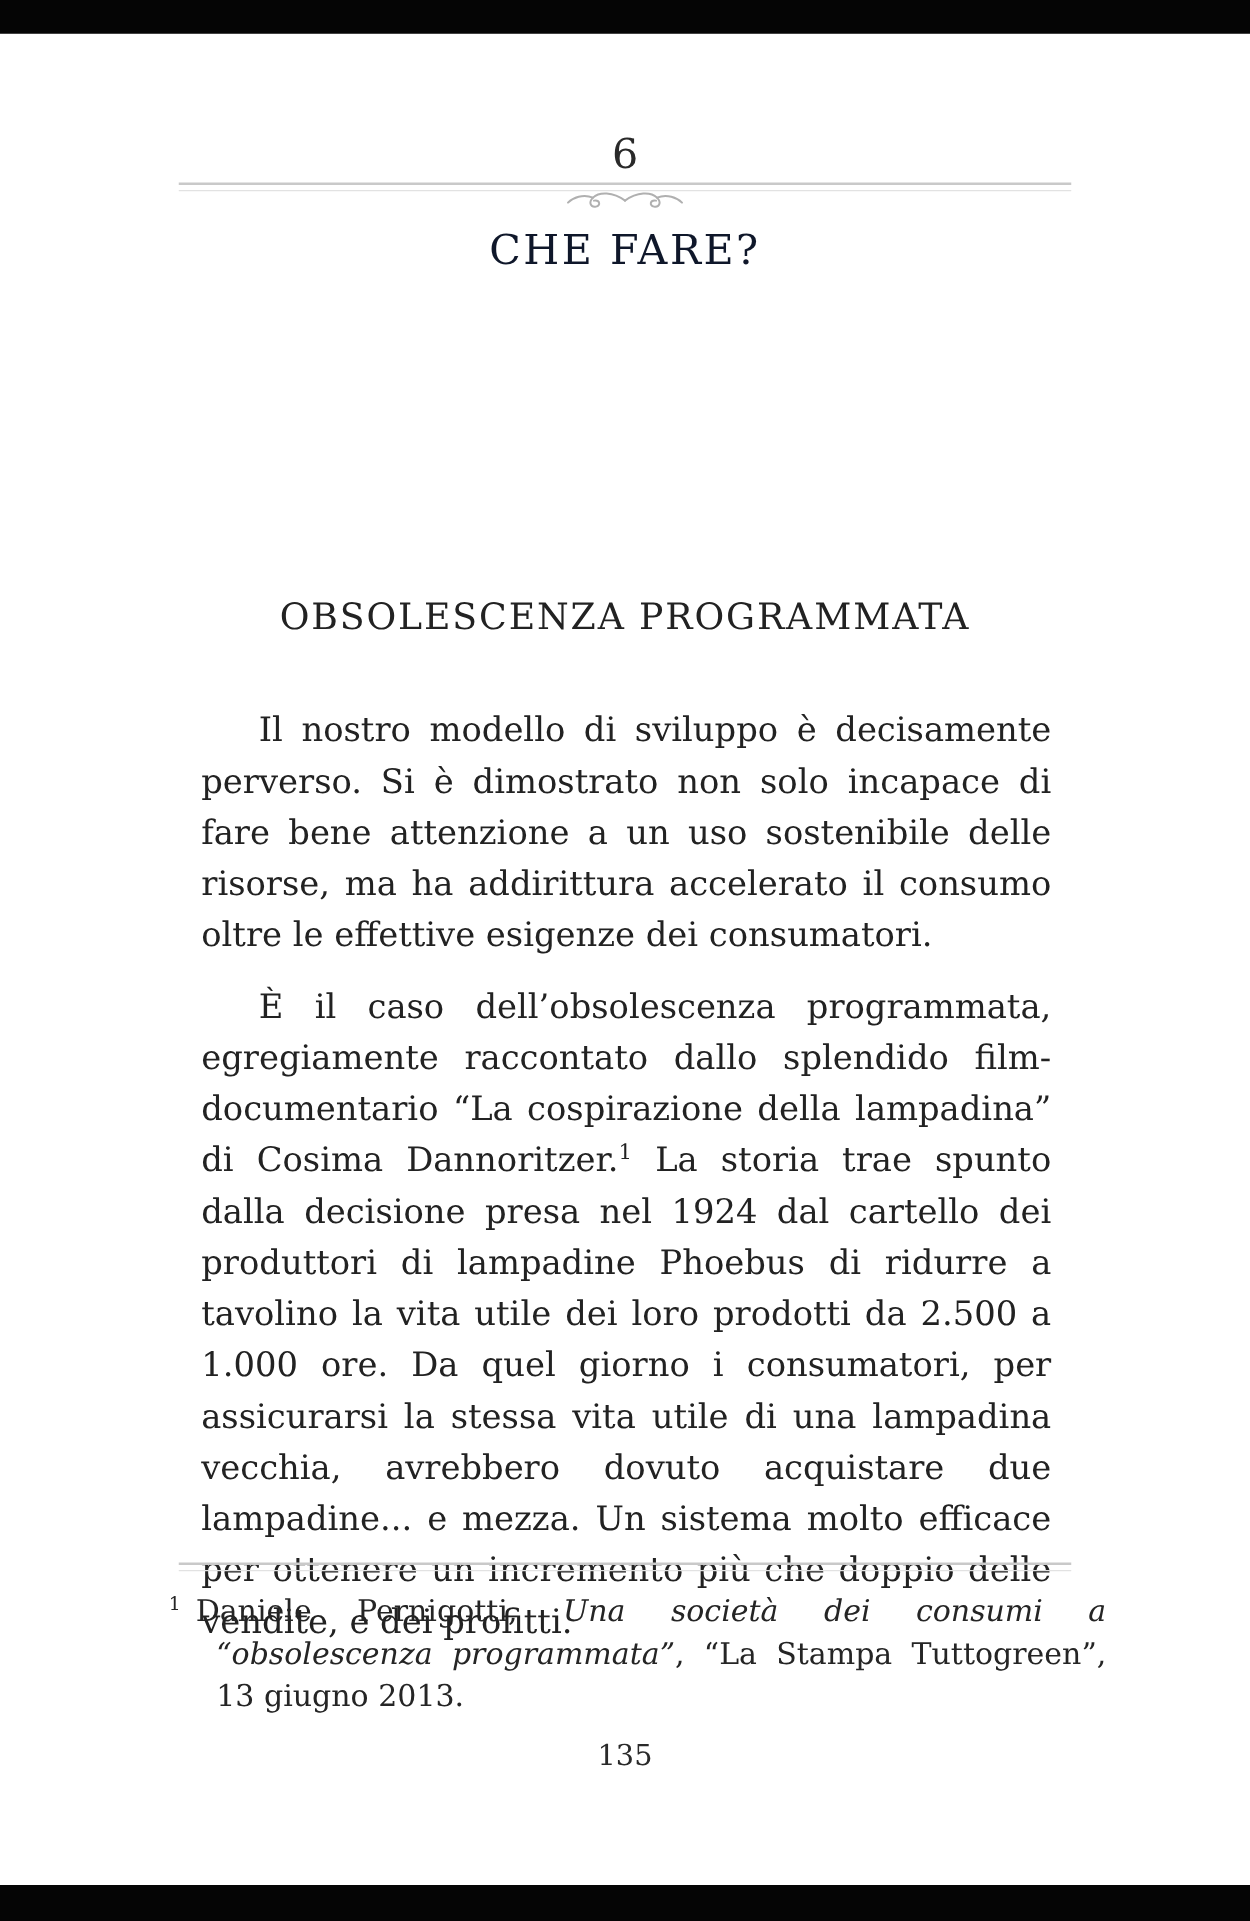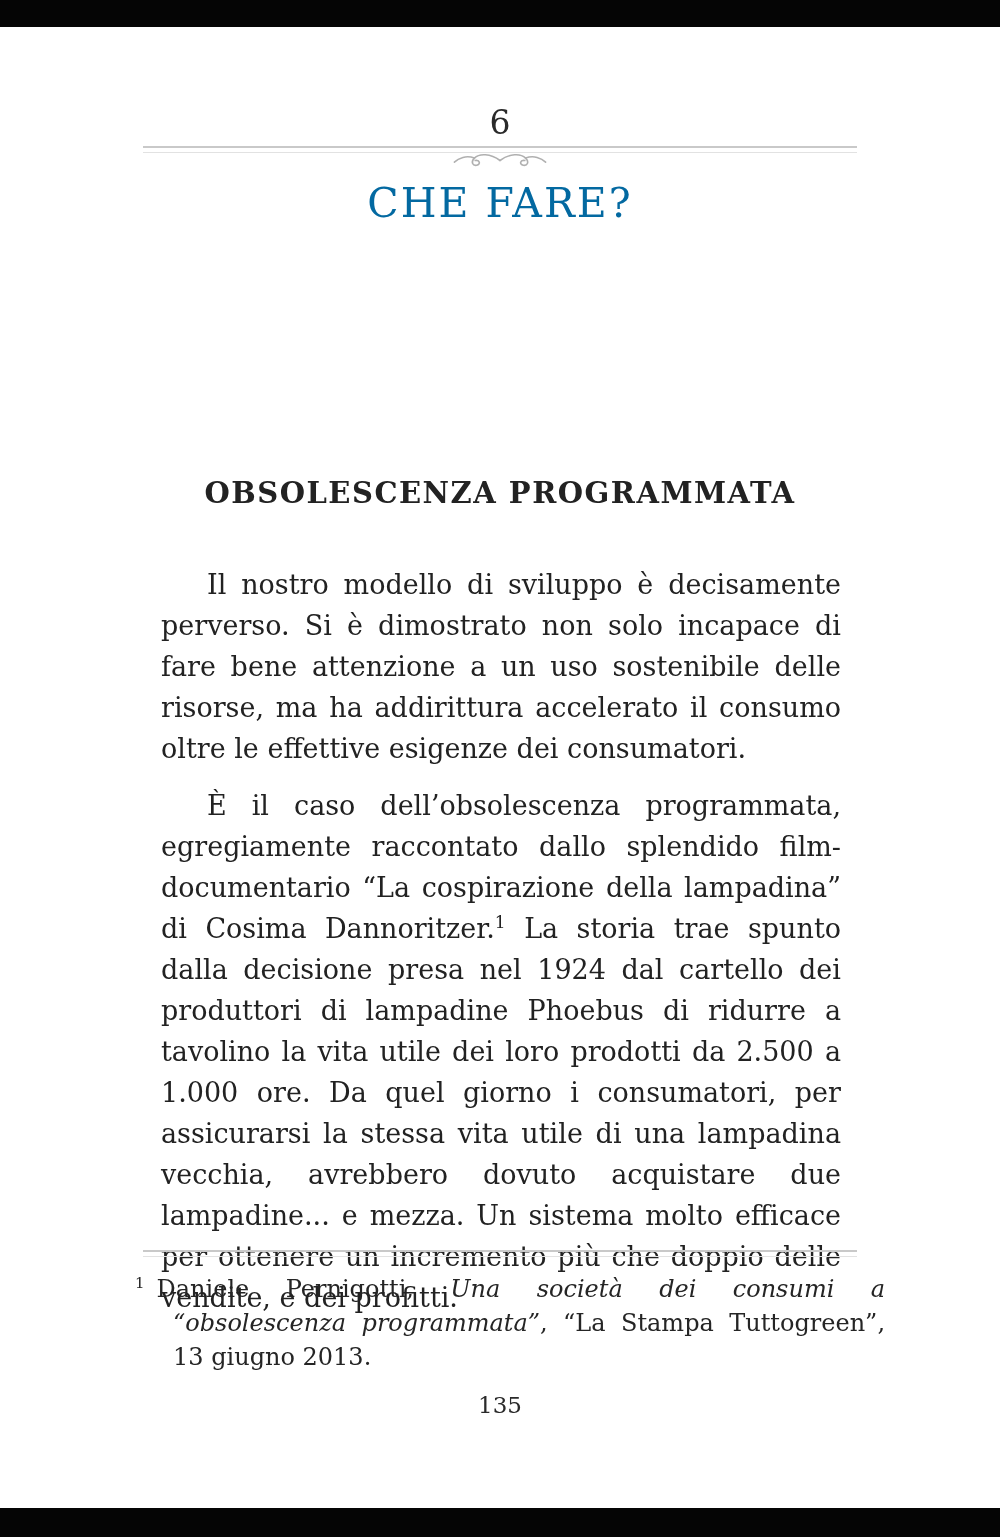--- a/index.html
+++ b/index.html
@@ -34,24 +34,24 @@
   .flourish {
     position: absolute;
     top: 151px; left: 0; right: 0;
     text-align: center;
     height: 22px;
   }
   .chapter-title {
     position: absolute;
     top: 183px; left: 0; right: 0;
     text-align: center;
-    font-size: 41px;
+    font-size: 33px;
     letter-spacing: 2px;
     line-height: 1;
-    color: #0369a1;
+    color: #0f172a;
   }
   .section-heading {
     position: absolute;
     top: 476px; left: 0; right: 0;
     text-align: center;
     font-size: 29px;
     letter-spacing: 1.5px;
     line-height: 1.2;
     color: #222222;
   }
@@ -109,21 +109,21 @@
       <path d="M60,11 C48,2 34,2 28,8 C23,13 26,18 31,17 C36,16 35,10 29,11"></path>
       <path d="M60,11 C72,2 86,2 92,8 C97,13 94,18 89,17 C84,16 85,10 91,11"></path>
       <path d="M28,8 C18,4 8,8 3,13"></path>
       <path d="M92,8 C102,4 112,8 117,13"></path>
     </g>
   </svg>
 </div>
 
 <h1 class="chapter-title" style="margin:0; font-weight:400;">CHE FARE?</h1>
 
-<h2 class="section-heading" style="margin:0; font-weight:700;">OBSOLESCENZA PROGRAMMATA</h2>
+<h2 class="section-heading" style="margin:0; font-weight:400;">OBSOLESCENZA PROGRAMMATA</h2>
 
 <div class="body-text">
   <p>Il nostro modello di sviluppo è decisamente perverso. Si è dimostrato non solo incapace di fare bene attenzione a un uso sostenibile delle risorse, ma ha addirittura accelerato il consumo oltre le effettive esigenze dei consumatori.</p>
   <p><span>È il caso dell’obsolescenza programmata, egregiamente raccontato dallo splendido film-documentario “La cospirazione della lampadina” di Cosima Dannoritzer.</span><sup>1</sup><span> La storia trae spunto dalla decisione presa nel 1924 dal cartello dei produttori di lampadine Phoebus di ridurre a tavolino la vita utile dei loro prodotti da 2.500 a 1.000 ore. Da quel giorno i consumatori, per assicurarsi la stessa vita utile di una lampadina vecchia, avrebbero dovuto acquistare due lampadine... e mezza. Un sistema molto efficace per ottenere un incremento più che doppio delle vendite, e dei profitti.</span></p>
 </div>
 
 <div class="footnote-rule"></div>
 
 <div class="footnote"><sup>1</sup><span>Daniele Pernigotti, </span><span class="it">Una società dei consumi a “obsolescenza programmata”</span><span>, “La Stampa Tuttogreen”, 13 giugno 2013.</span></div>
 

